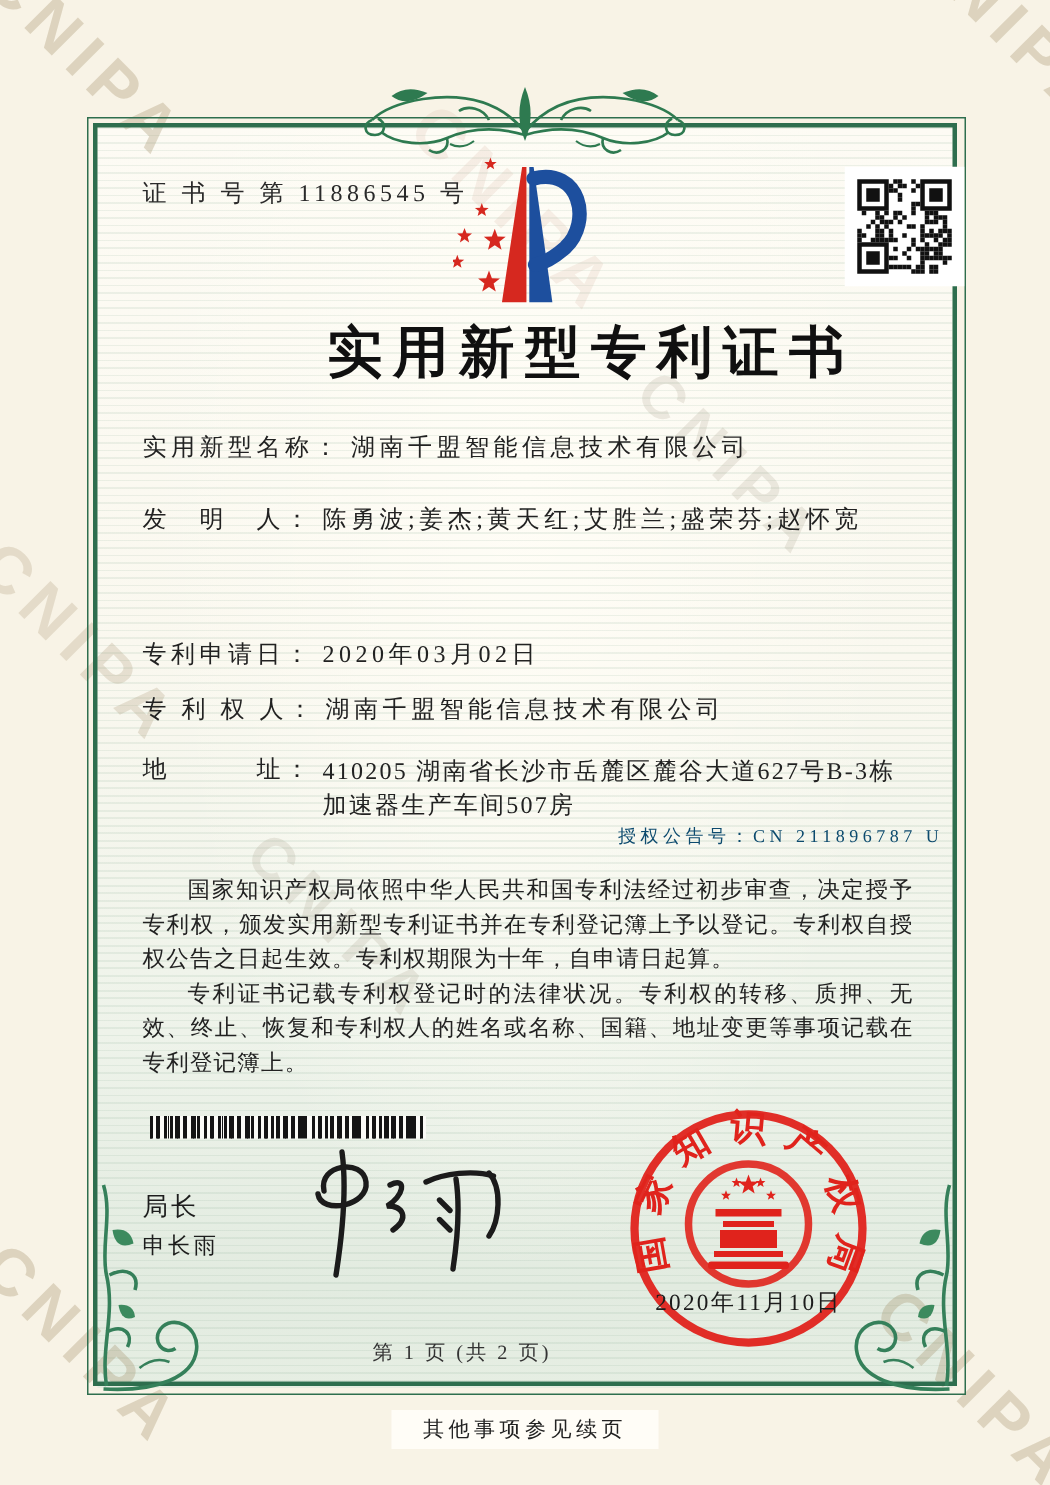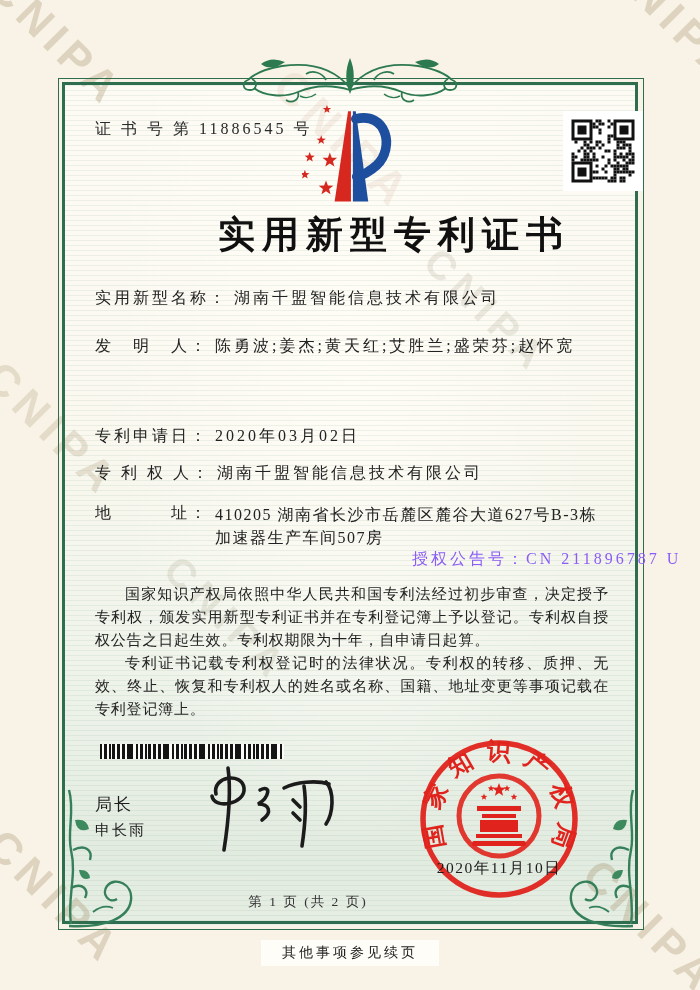--- a/index.html
+++ b/index.html
@@ -28,21 +28,21 @@
   
   .cert-no{position:absolute;left:95px;top:119px;z-index:4;font-size:16px;letter-spacing:3px;color:#2a2a2a;}
   .title{position:absolute;left:58px;top:210px;width:584px;z-index:4;text-align:center;
     font-size:37px;font-weight:bold;letter-spacing:7px;color:#101010;margin-left:44px;}
   .logo{position:absolute;left:302px;top:102px;z-index:4;}
   .qr{position:absolute;left:563px;top:111px;z-index:4;}
   
   .row{position:absolute;left:95px;z-index:4;font-size:16px;letter-spacing:3px;color:#222;}
   .row .val{margin-left:6px;}
   .row .val.wrap{display:inline-block;vertical-align:top;width:398px;letter-spacing:1.5px;line-height:23px;}
-  .row2{position:absolute;z-index:4;font-size:16px;letter-spacing:3px;color:#8b5cf6;}
+  .row2{position:absolute;z-index:4;font-size:12px;letter-spacing:3px;color:#0c4a6e;}
   
   .paras{position:absolute;left:95px;top:583px;width:514px;z-index:4;
     font-size:15px;line-height:23px;letter-spacing:0.8px;text-align:justify;color:#222;}
   .paras p{margin:0;text-indent:2em;}
   
   .barcode{position:absolute;left:100px;top:744px;width:184px;height:15px;z-index:4;
     background-color:#fbfbf7;
     background-image:
       repeating-linear-gradient(90deg,#141414 0 2px,transparent 2px 4px,#141414 4px 6px,transparent 6px 9px),
       repeating-linear-gradient(90deg,#141414 0 1px,transparent 1px 5px,#141414 5px 7px,transparent 7px 12px);}

